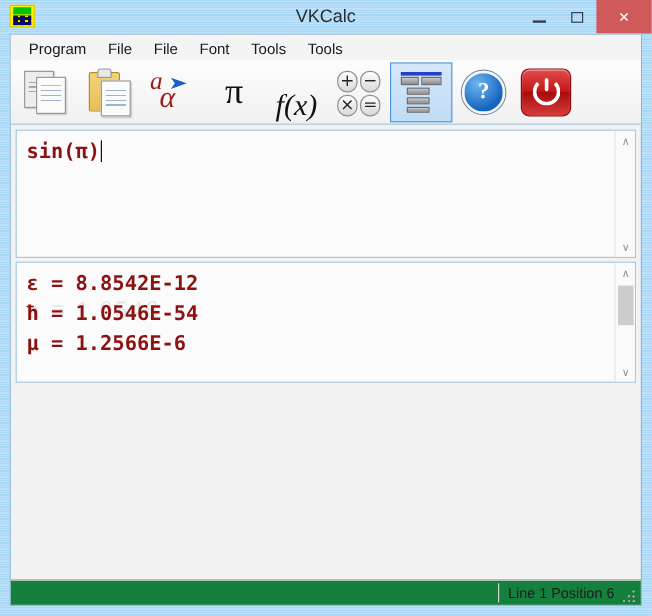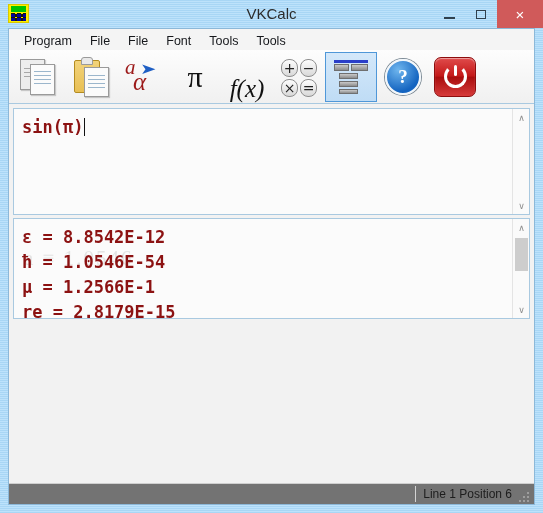--- a/index.html
+++ b/index.html
@@ -144,21 +144,21 @@
   
   .vsb{position:absolute;right:0;top:0;bottom:0;width:17px;
     background:#fafafa;border-left:1px solid #e4e4e4;box-sizing:border-box;}
   .vsb .arw{position:absolute;left:0;width:17px;height:17px;
     display:flex;align-items:center;justify-content:center;color:#8e8e8e;font-size:9px;}
   .vsb .up{top:0;} .vsb .dn{bottom:0;}
   .vsb .thumb{position:absolute;left:2px;width:13px;background:#cdcdcd;}
   
   .statusbar{
     position:absolute;left:0;right:0;bottom:0;height:20px;
-    background:#737373;border-top:1px solid #cfcfcf;
+    background:#15803d;border-top:1px solid #cfcfcf;
   }
   .status-text{position:absolute;right:22px;top:0;height:20px;line-height:20px;
     font-size:12px;color:#1d1d1d;}
   .status-sep{position:absolute;right:118px;top:2px;width:1px;height:16px;background:#d3d3d3;}
   .grip{position:absolute;right:3px;bottom:2px;width:12px;height:12px;
     background:
       radial-gradient(circle 1px at 9px 3px,#9e9e9e 99%,transparent),
       radial-gradient(circle 1px at 9px 7px,#9e9e9e 99%,transparent),
       radial-gradient(circle 1px at 5px 7px,#9e9e9e 99%,transparent),
       radial-gradient(circle 1px at 9px 11px,#9e9e9e 99%,transparent),
@@ -269,21 +269,21 @@
     <div class="pane pane-input">
       <div class="codearea"><span>sin(π)</span><span class="caret"></span></div>
       <div class="vsb">
         <div class="arw up">∧</div>
         <div class="arw dn">∨</div>
       </div>
     </div>
 
     <div class="pane pane-output">
       <div class="watermark">a  ≡  1.0546</div>
-      <div class="codearea"><div>ε = 8.8542E-12</div><div>ħ = 1.0546E-54</div><div>μ = 1.2566E-1</div><div>re = 2.8179E-15</div></div>
+      <div class="codearea"><div>ε = 8.8542E-12</div><div>ħ = 1.0546E-54</div><div>μ = 1.2566E-6</div></div>
       <div class="vsb">
         <div class="arw up">∧</div>
         <div class="thumb" style="top:19px;height:33px;"></div>
         <div class="arw dn">∨</div>
       </div>
     </div>
 
     <div class="statusbar">
       <div class="status-sep"></div>
       <div class="status-text">Line 1  Position 6</div>

